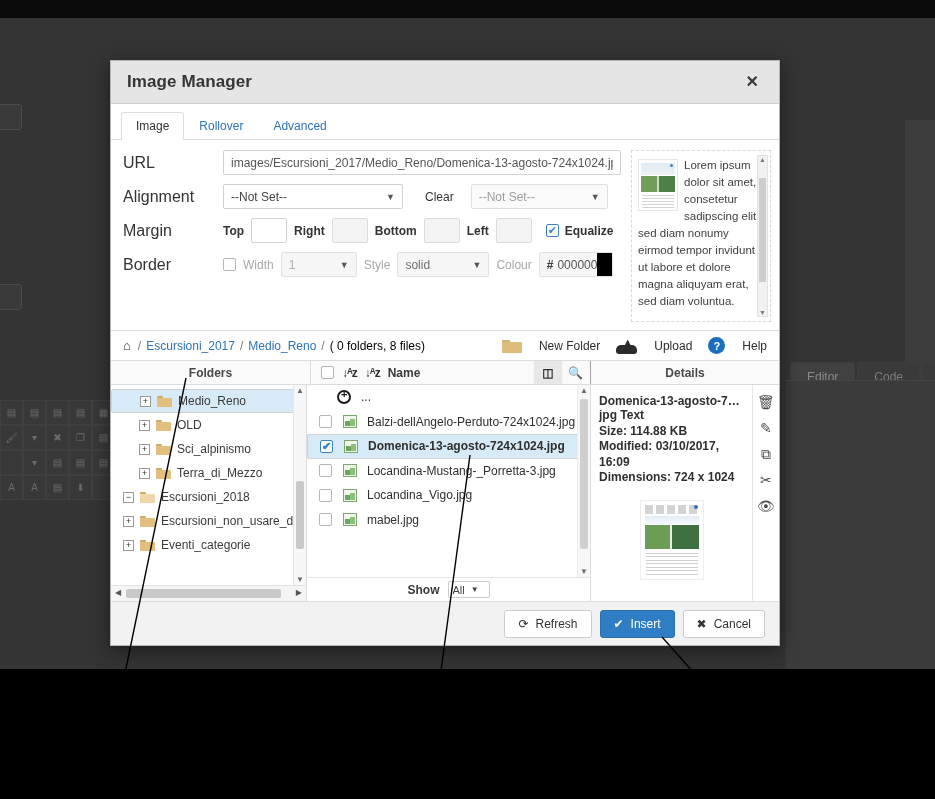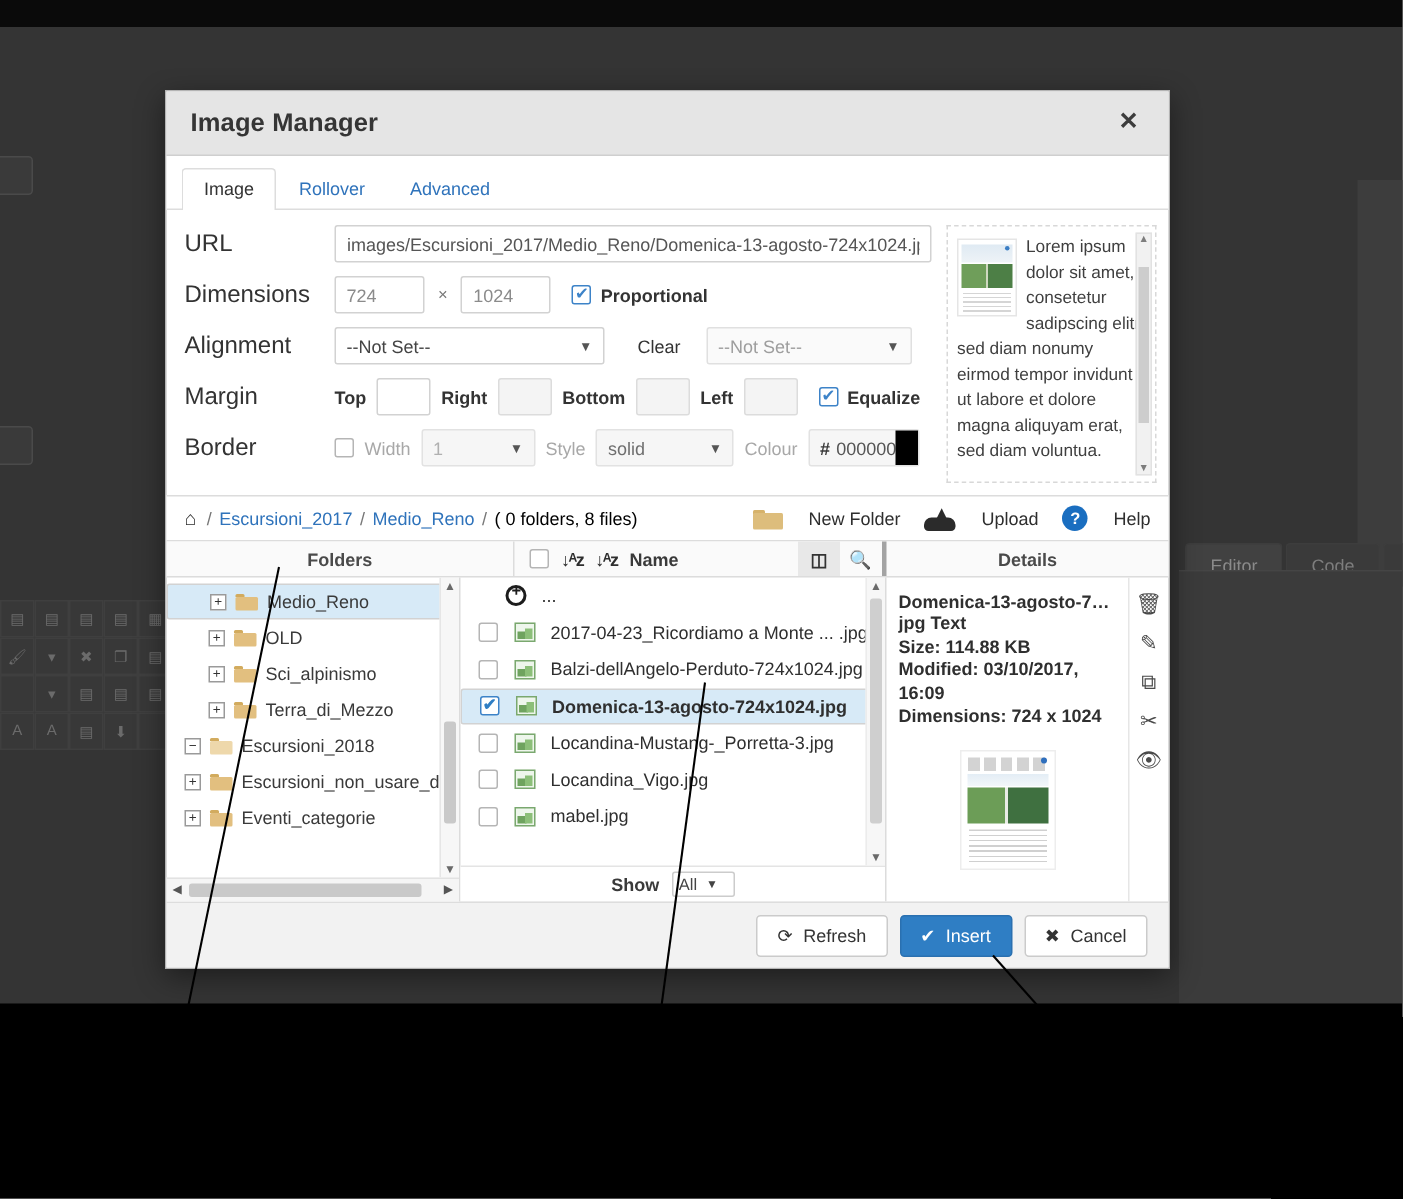--- a/index.html
+++ b/index.html
@@ -184,22 +184,22 @@
   .ico-upload::after { content:"▲"; position:absolute; left:6px; top:-2px; font-size:11px; color:#2b2b2b; }
 
   .ico-help {
     width:17px; height:17px; border-radius:50%; background:#1a6ec0; color:#fff;
     font-size:11px; font-weight:bold; display:flex; align-items:center; justify-content:center;
   }
 
   
   .colhead { display:flex; height:24px; border-bottom:1px solid #dcdcdc; background:#fafafa; flex:0 0 auto; }
   .ch { display:flex; align-items:center; justify-content:center; font-weight:bold; color:#4a4a4a; font-size:12px; }
-  .ch-folders { width:232px; border-right:1px solid #dcdcdc; }
-  .ch-files { flex:1 1 auto; border-right:3px solid #a3a3a3; justify-content:flex-start; padding-left:10px; gap:8px;align-items:center; }
+  .ch-folders { width:200px; border-right:1px solid #dcdcdc; }
+  .ch-files { flex:1 1 auto; border-right:1px solid #a3a3a3; justify-content:flex-start; padding-left:10px; gap:8px;align-items:center; }
   .ch-details { width:188px; }
   .sort-ico { font-size:12px; color:#2e2e2e; cursor:pointer; letter-spacing:-1px; }
   .ch-tools { margin-left:auto; display:flex; height:100%; }
   .ch-tool { width:28px; display:flex; align-items:center; justify-content:center; cursor:pointer; color:#333; font-size:12px; }
   .ch-tool.on { background:#e8e8e8; }
 
   
   .panes { display:flex; flex:1 1 auto; min-height:0; }
 
   .pane-folders { width:196px; border-right:1px solid #dcdcdc; display:flex; flex-direction:column; }
@@ -362,30 +362,20 @@
 
   <div class="props-wrap">
     <div class="props">
 
       <div class="row">
         <div class="lbl">URL</div>
         <input class="inp inp-url" type="text" value="images/Escursioni_2017/Medio_Reno/Domenica-13-agosto-724x1024.jpg" style="">
       </div>
 
 
-      <div class="row">
-        <div class="lbl">Dimensions</div>
-        <input class="inp inp-num" type="text" value="724" style="">
-        <span class="times">×</span>
-        <input class="inp inp-num" type="text" value="1024" style="">
-        <span style="display:flex;align-items:center;padding-left:14px;">
-          <span class="cb checked"></span>
-          <span class="cb-label">Proportional</span>
-        </span>
-      </div>
 
       <div class="row">
         <div class="lbl">Alignment</div>
         <div class="sel sel-align">
           <span>--Not Set--</span>
           <span class="caret">▼</span>
         </div>
         <div class="lbl-sm" style="padding-left:22px;">Clear</div>
         <div class="sel sel-clear" style="margin-left:10px;">
           <span>--Not Set--</span>
@@ -546,25 +536,20 @@
     </div>
 
     <div class="pane-files">
       <div class="filelist">
 
         <div class="frow" style="padding-left:31px">
           <span class="updot"></span>
           <span class="fname">...</span>
         </div>
 
-        <div class="frow">
-          <span class="fcb"></span>
-          <span class="imgico"></span>
-          <span class="fname">2017-04-23_Ricordiamo a Monte ... .jpg</span>
-        </div>
 
         <div class="frow">
           <span class="fcb"></span>
           <span class="imgico"></span>
           <span class="fname">Balzi-dellAngelo-Perduto-724x1024.jpg</span>
         </div>
 
         <div class="frow sel">
           <span class="fcb on"></span>
           <span class="imgico"></span>

